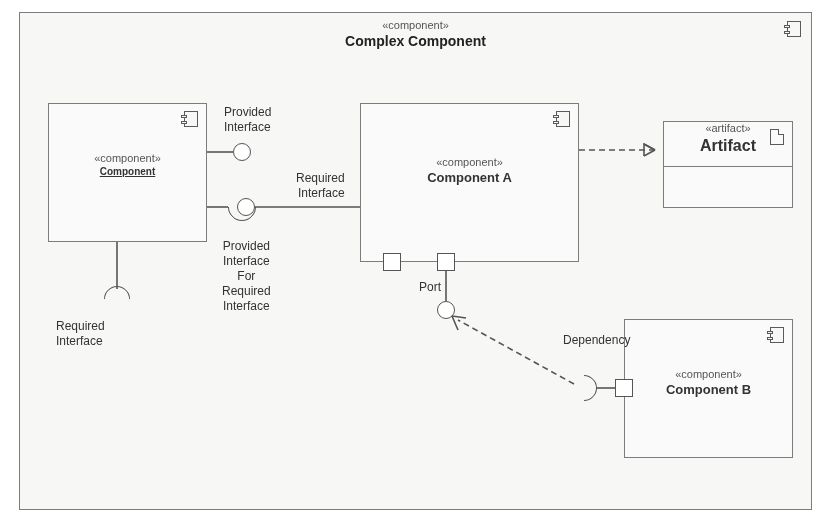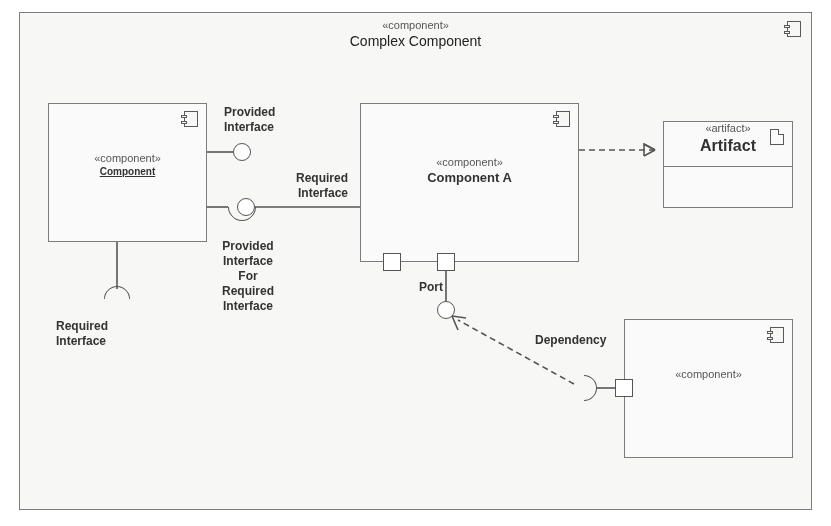--- a/index.html
+++ b/index.html
@@ -24,21 +24,21 @@
     box-sizing: border-box;
   }
   .outer-header {
     position: absolute;
     left: 0; top: 0; right: 0;
     text-align: center;
     padding-top: 6px;
     line-height: 1.25;
   }
   .stereo { font-size: 11px; color: #555; }
-  .title-main { font-weight: 400; font-size: 14px; color: #222; }
+  .title-main { font-weight: 700; font-size: 14px; color: #222; }
   
   .comp-icon, .comp-icon-inner {
     position: absolute;
   }
   .comp-icon {
     width: 14px; height: 16px;
     border: 1.2px solid #5a5a5a;
     background: #f7f7f5;
     box-sizing: border-box;
   }
@@ -82,21 +82,21 @@
   }
   .box .head {
     text-align:center;
     line-height:1.25;
   }
   .lbl {
     position: absolute;
     font-size: 12px;
     color: #333;
     line-height: 1.25;
-    font-weight: 700;
+    font-weight: 400;
     white-space: pre;
   }
 
   .port {
     position:absolute;
     width:18px; height:18px;
     background:#fff;
     border:1.5px solid #555;
     box-sizing:border-box;
   }
@@ -152,20 +152,21 @@
     <div class="head" style="margin-top:52px;">
       <div class="stereo">«component»</div>
       <div style="font-weight:700; font-size:13px;">Component A</div>
     </div>
     <span class="comp-icon" style="right:8px; top:7px;"></span>
   </div>
 
   <div class="box" style="left:624px; top:319px; width:169px; height:139px;">
     <div class="head" style="margin-top:48px;">
       <div class="stereo">«component»</div>
+      <div style="font-weight:600; font-size:13px;">Component B</div>
     </div>
     <span class="comp-icon" style="right:8px; top:7px;"></span>
   </div>
 
   <div class="box" style="left:663px; top:121px; width:130px; height:87px;">
     <div class="head" style="">
       <div class="stereo">«artifact»</div>
       <div style="font-weight:600; font-size:16px;">Artifact</div>
     </div>
     <span class="art-icon" style="right:8px; top:7px;"></span>
@@ -193,21 +194,21 @@
   <div class="lbl" style="left:296px; top:171px; text-align:right;">Required
 Interface</div>
   <div class="lbl" style="left:222px; top:239px; text-align:center;">Provided
 Interface
 For
 Required
 Interface</div>
   <div class="lbl" style="left:56px; top:319px; text-align:left;">Required
 Interface</div>
   <div class="lbl" style="left:379px; top:280px;padding-left:40px;">Port</div>
-  <div class="lbl" style="left:512px; top:333px;padding-left:23px;">Dependency</div>
+  <div class="lbl" style="left:540px; top:333px;padding-left:23px;">Dependency</div>
 
   <svg class="wires">
 
     <line x1="207" y1="152" x2="233" y2="152" stroke="#555" stroke-width="1.6"></line>
 
     <line x1="207" y1="207" x2="228" y2="207" stroke="#555" stroke-width="1.6"></line>
 
     <line x1="255" y1="207" x2="360" y2="207" stroke="#555" stroke-width="1.6"></line>
 
     <line x1="117" y1="242" x2="117" y2="289" stroke="#555" stroke-width="1.6"></line>

